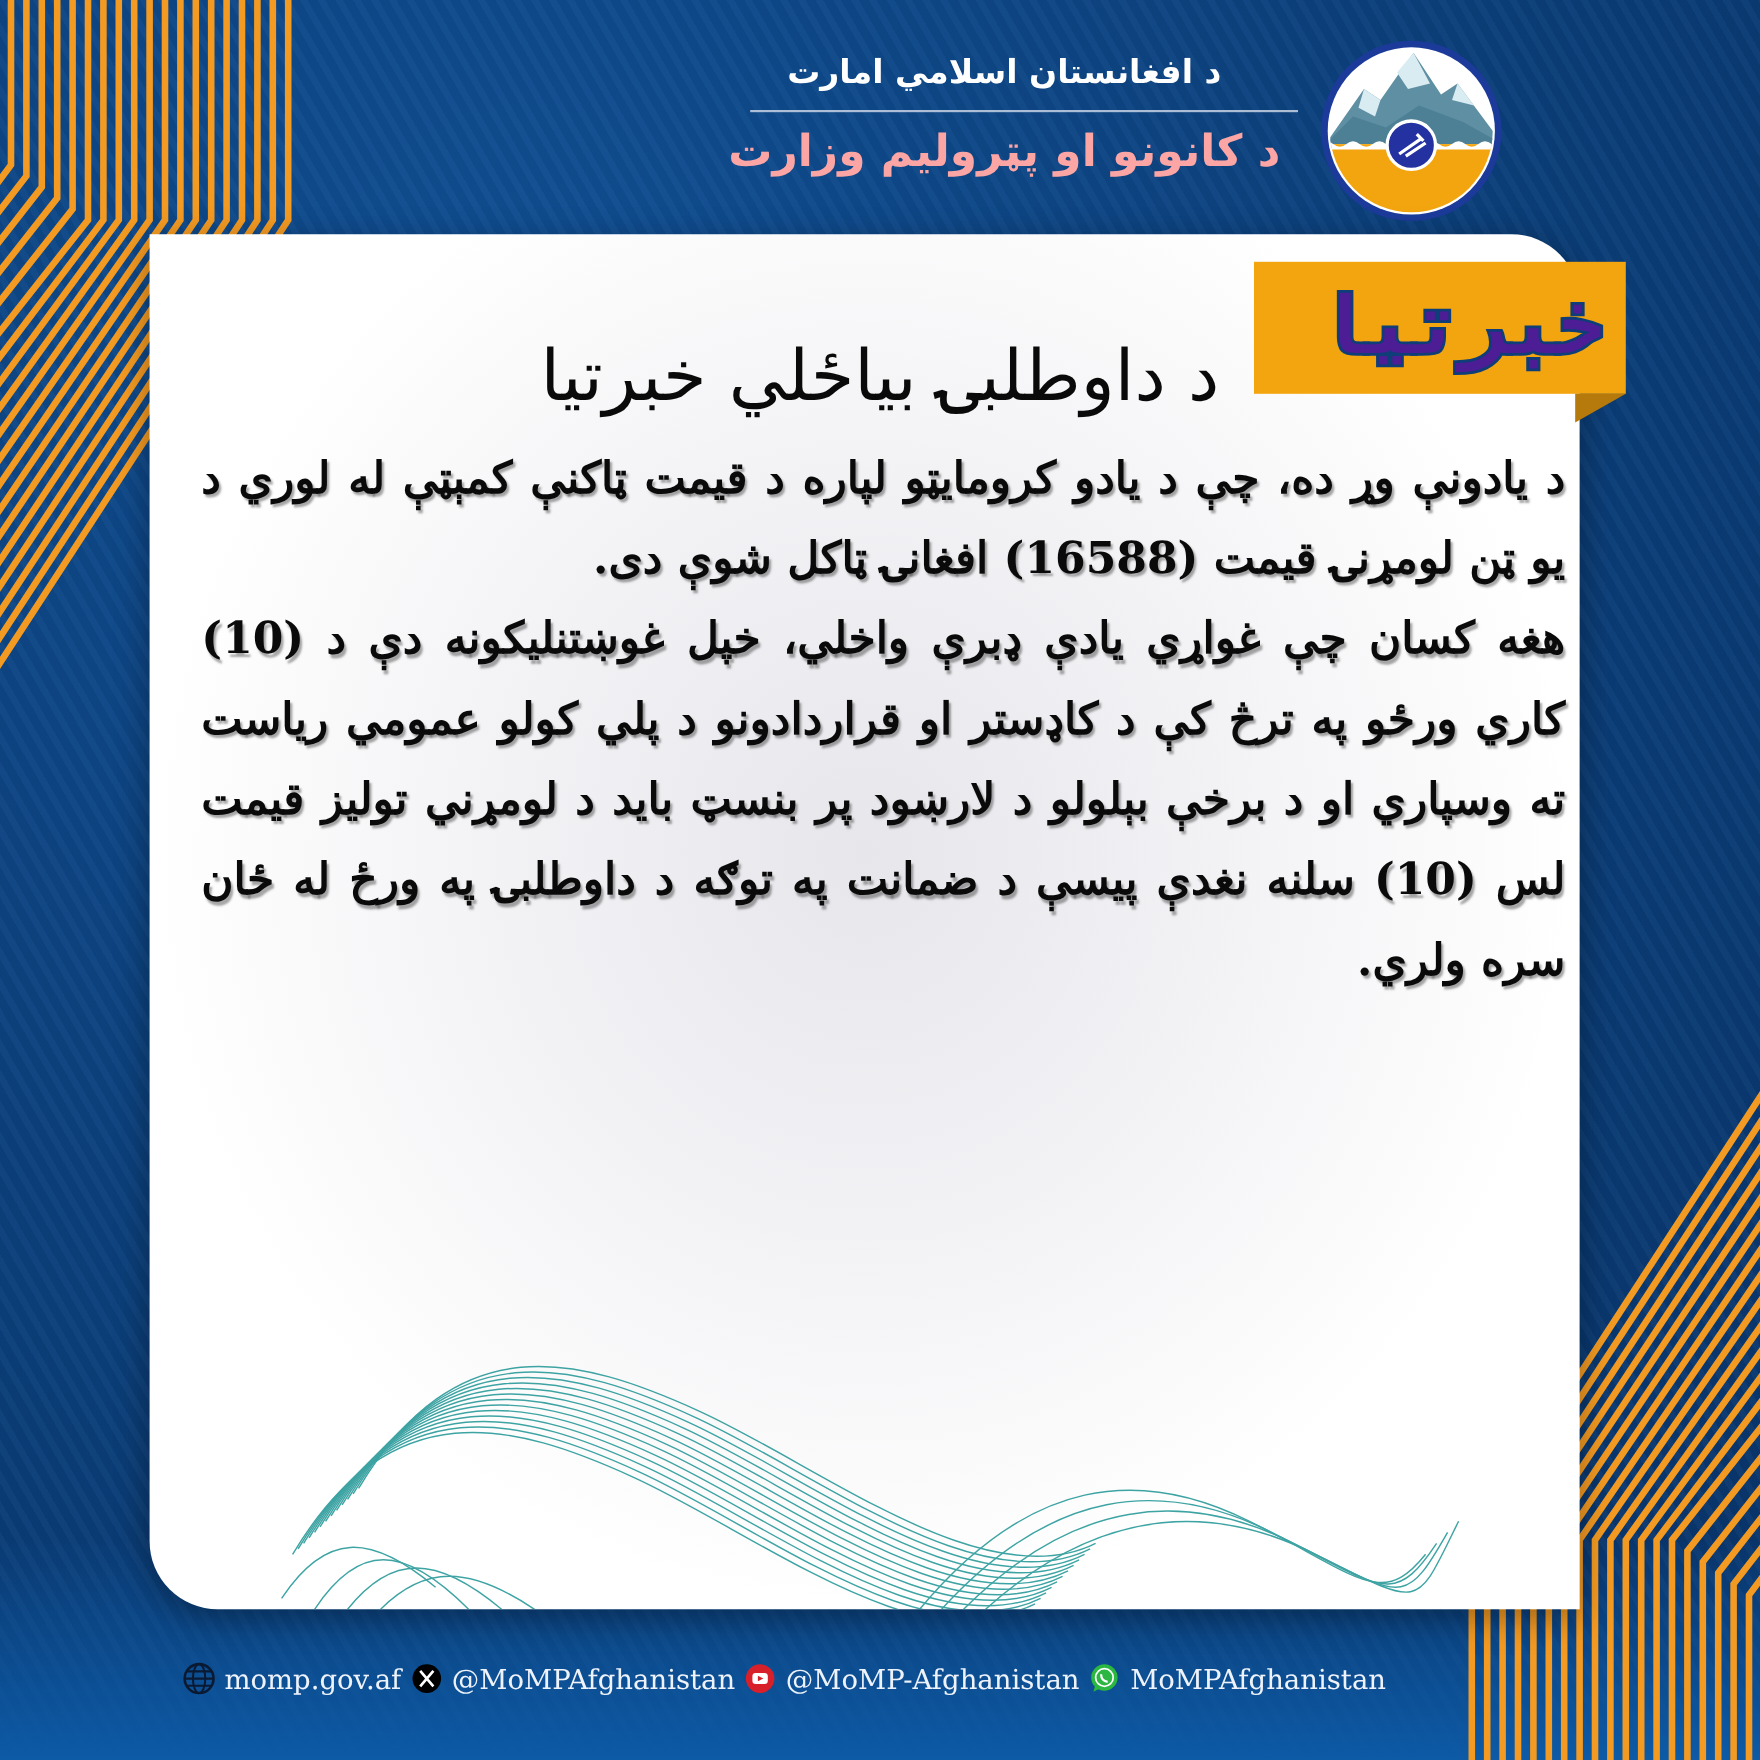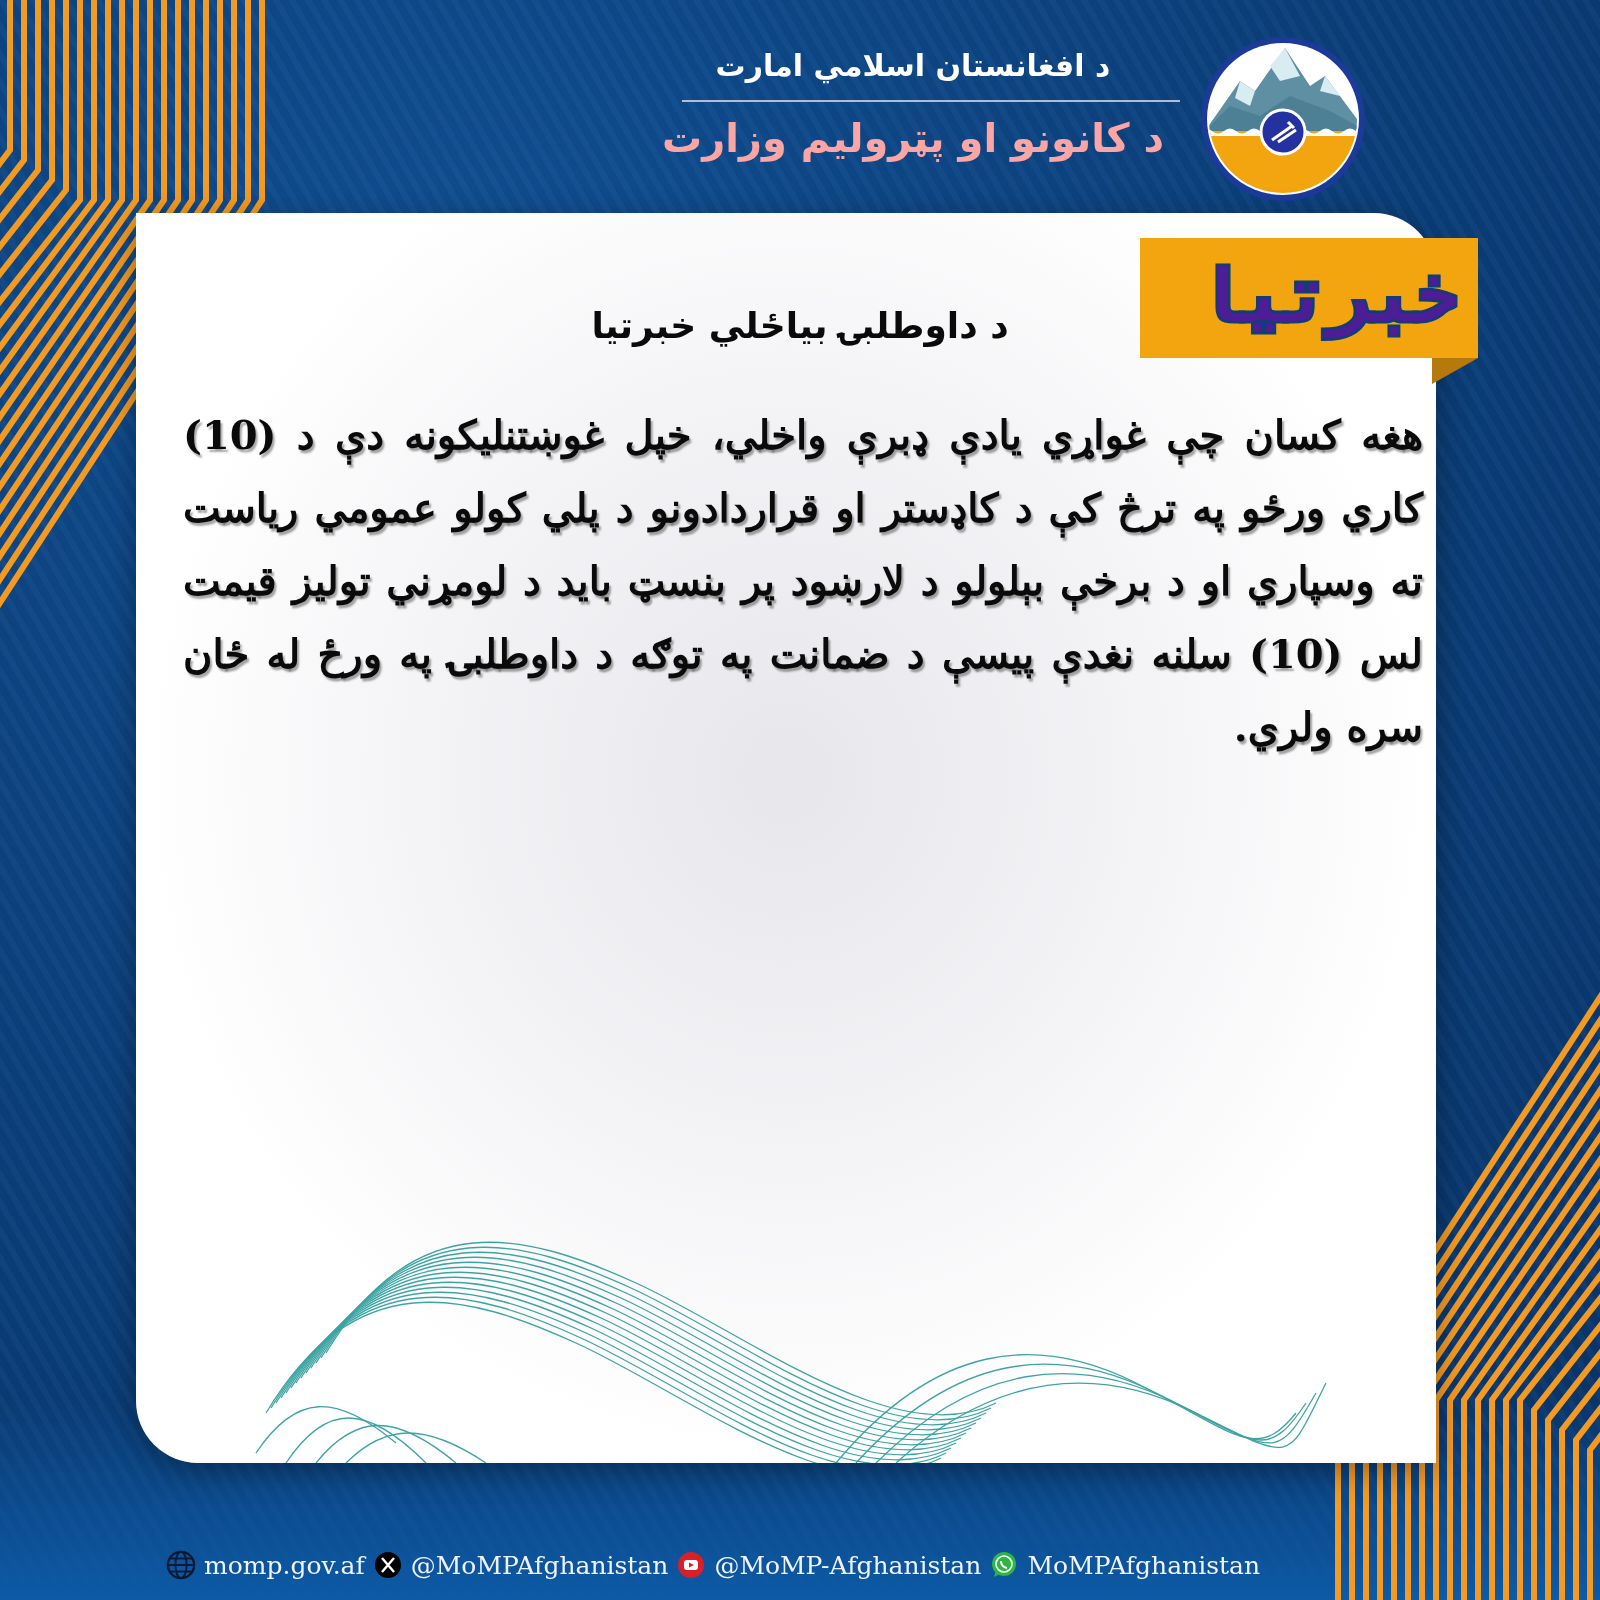--- a/index.html
+++ b/index.html
@@ -55,34 +55,34 @@
     border-left:46px solid #b5790c; border-bottom:26px solid transparent;
   }
   .badge-text {
     font-family:Liberation Mono, monospace; font-weight:bold; font-size:72px; color:#4c1d95;
     direction:rtl; margin-left:40px;
     -webkit-text-stroke: 5px #0f3e78; paint-order: stroke fill;
     text-shadow: 0 0 1px #0f3e78;
   }
   .title {
     position:absolute; left:300px; width:1000px; top:305px; text-align:center;
-    font-family:"DejaVu Sans", sans-serif; font-weight:bold; font-size:36px; color:#0a0a0a; direction:rtl;
+    font-family:"DejaVu Sans", sans-serif; font-weight:normal; font-size:64px; color:#0a0a0a; direction:rtl;
   }
   .body-text {
     position:absolute; left:183px; width:1240px; top:398px;
     direction:rtl; text-align:justify; text-align-last:right;
     font-family:"DejaVu Serif", serif; font-weight:bold;
     font-size:40px; line-height:73px; color:#0a0a0a;
     text-shadow: 2px 3px 2px rgba(0,0,0,0.35);
   }
   .body-text p { margin:0; }
   
   .footer {
     position:absolute; left:166px; top:1506px; height:40px; display:flex; align-items:center; gap:8px;
-    font-family:"DejaVu Serif", serif; font-size:25px; color:#eef3fb; white-space:nowrap;margin-top:39px;
+    font-family:"DejaVu Serif", serif; font-size:25px; color:#eef3fb; white-space:nowrap;
   }
   .fitem { display:flex; align-items:center; gap:8px; }
   .ico { display:inline-flex; width:30px; height:30px; align-items:center; justify-content:center; }
 </style>
 </head>
 <body>
 
 <div class="bg"></div>
 <div class="bg-bottom"></div>
 
@@ -186,20 +186,21 @@
 </div>
 
 <div class="badge">
   <span class="badge-text">خبرتیا</span>
 </div>
 <div class="badge-fold"></div>
 
 <div class="title">د داوطلبۍ بیاځلي خبرتیا</div>
 
 <div class="body-text">
+  <p>د یادونې وړ ده، چې د یادو کرومایټو لپاره د قیمت ټاکنې کمېټې له لوري د یو ټن لومړنۍ قیمت (16588) افغانۍ ټاکل شوې دی.</p>
   <p>هغه کسان چې غواړي یادې ډبرې واخلي، خپل غوښتنلیکونه دې د (10) کاري ورځو په ترڅ کې د کاډستر او قراردادونو د پلي کولو عمومي ریاست ته وسپاري او د برخې بېلولو د لارښود پر بنسټ باید د لومړني تولیز قیمت لس (10) سلنه نغدې پیسې د ضمانت په توګه د داوطلبۍ په ورځ له ځان سره ولري.</p>
 </div>
 
 <div class="footer">
   <div class="fitem">
     <span class="ico">
       <svg width="32" height="32" viewBox="0 0 32 32">
           <circle cx="16" cy="16" r="14" fill="none" stroke="#0a1a33" stroke-width="2.5"></circle>
           <ellipse cx="16" cy="16" rx="6" ry="14" fill="none" stroke="#0a1a33" stroke-width="2"></ellipse>
           <line x1="2" y1="16" x2="30" y2="16" stroke="#0a1a33" stroke-width="2"></line>

